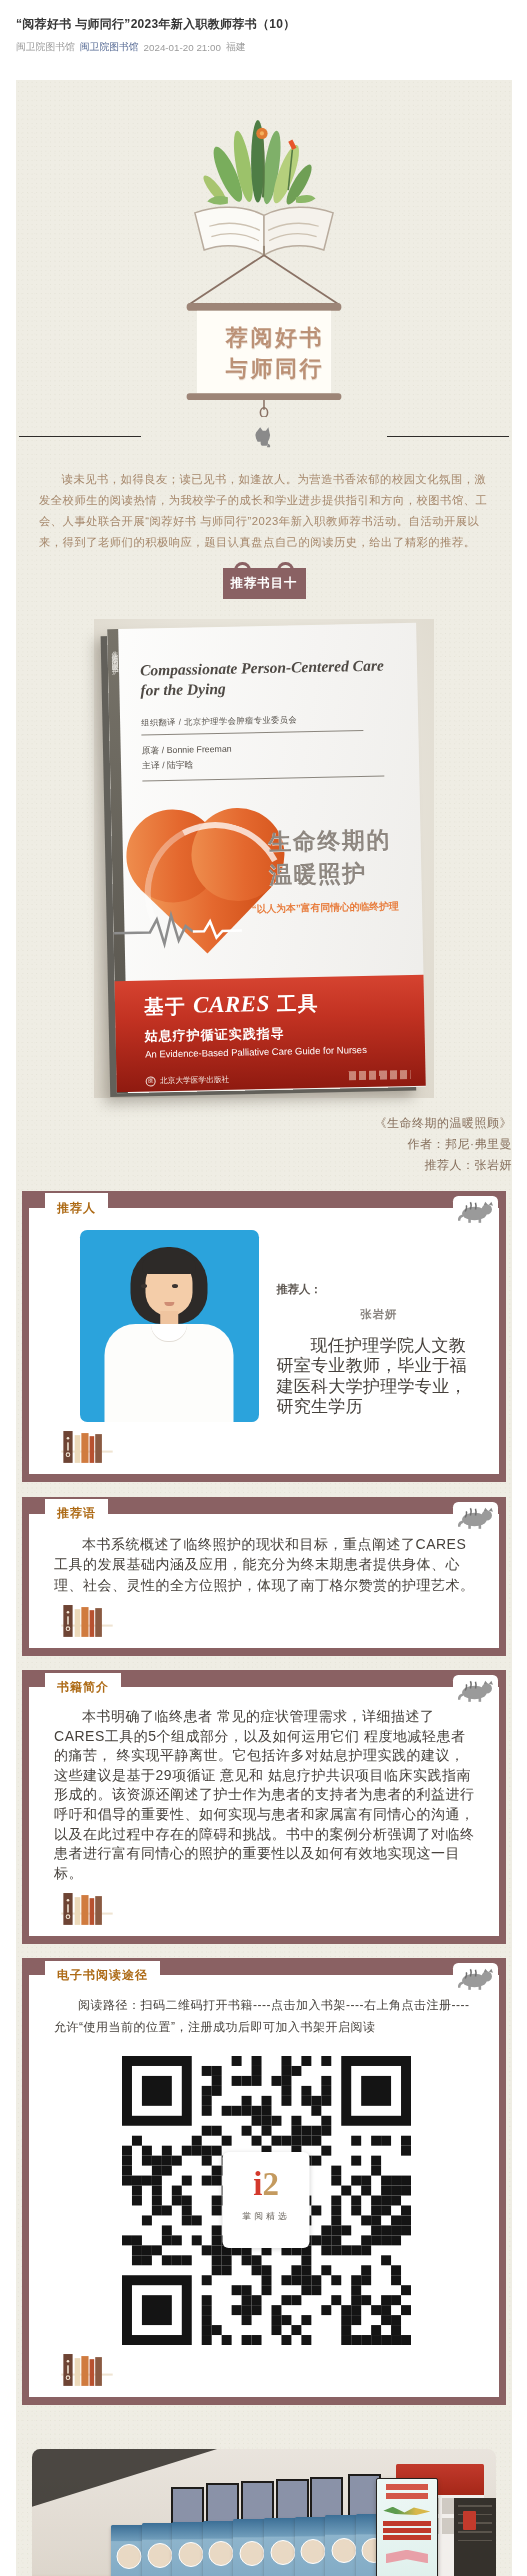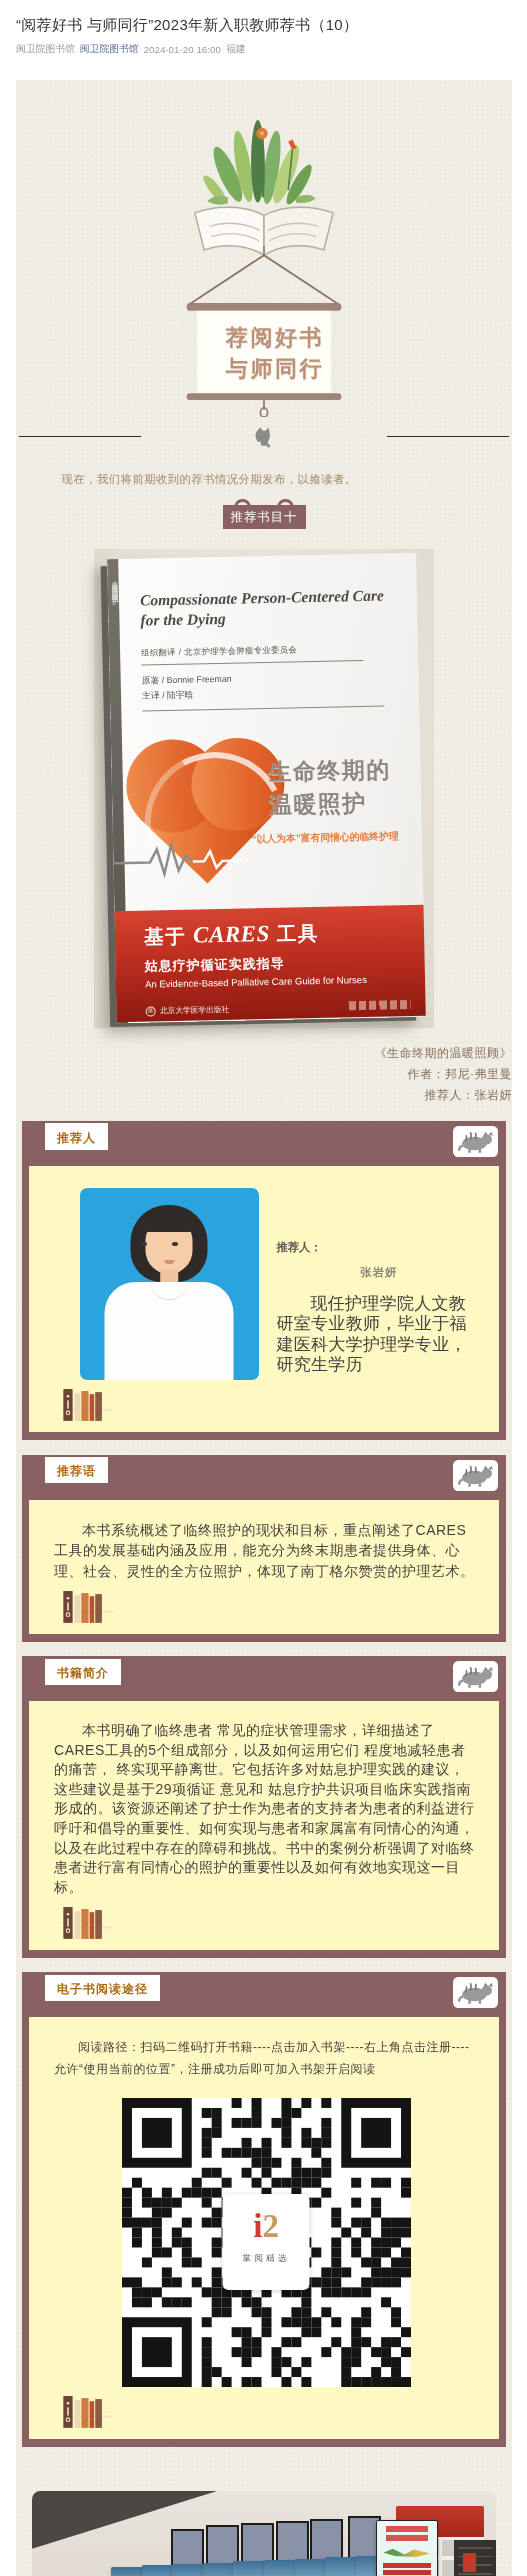--- a/index.html
+++ b/index.html
@@ -1,21 +1,21 @@
 <!DOCTYPE html>
 <html style="--accent-mauve: #8a6163; --label-orange: #ad6a15; --link-blue: #576b95; --intro-tan: #a5876b; --body-text: #46413c; --banner-text-brown: #bb9176; --heart-orange: #e4682e; --band-red: #c23222; --photo-blue: #2ba3dc; --end-brown: #a35c48;font-size:8.2px"><head>
 <meta charset="utf-8">
 <style>
   html,body{margin:0;padding:0;background:#fff;}
   body{font-family:"Liberation Sans","DejaVu Sans",sans-serif;-webkit-font-smoothing:antialiased;}
   .page{position:relative;width:528px;height:3143px;margin:0 auto;background:#fff;overflow:hidden;}
 
   
   .art-head{position:absolute;top:0;left:0;right:0;height:80px;background:#fff;}
-  .art-title{margin:15.5px 16px 0;font-size:15px;font-weight:400;color:#353535;letter-spacing:0.3px;}
+  .art-title{margin:15.5px 16px 0;font-size:12px;font-weight:700;color:#353535;letter-spacing:0.3px;}
   .art-byline{display:flex;align-items:center;gap:5px;margin:8.2px 16px 0;font-size:9.8px;color:#9b9b9b;}
   .art-byline .acct-link{color:var(--link-blue,#576b95);cursor:pointer;}
 
   
   .paper{position:absolute;top:80px;left:16px;right:16px;bottom:0;
     background-color:#efede4;
     background-image:radial-gradient(#e4e2d6 0.5px,transparent 0.7px),radial-gradient(#e9e7dc 0.5px,transparent 0.7px);
     background-size:4.6px 4.6px,6.7px 6.7px;background-position:0 0,2.1px 3.1px;overflow:hidden;}
 
   
@@ -28,22 +28,22 @@
   
   .divider{display:flex;align-items:center;justify-content:space-between;width:490px;margin:8.2px auto 0;}
   .divider .dline{width:122px;border-top:1px solid #2e2c2a;}
   .divider .dcat{width:20.6px;height:24px;}
 
   
   .intro{margin:20.6px 23px 0;color:var(--intro-tan,#a5876b);font-size:11.3px;line-height:21px;letter-spacing:0.5px;}
   .intro p{margin:0;text-indent:2em;}
 
   
-  .badge{position:relative;width:83px;height:24px;margin:15.5px auto 0;background:var(--accent-mauve,#8a6163);
-    color:#fff;font-size:12.4px;font-weight:normal;display:flex;align-items:center;justify-content:center;letter-spacing:1px;}
+  .badge{position:relative;width:83px;height:31px;margin:15.5px auto 0;background:var(--accent-mauve,#8a6163);
+    color:#fff;font-size:12.4px;font-weight:bold;display:flex;align-items:center;justify-content:center;letter-spacing:1px;}
   .badge::before,.badge::after{content:"";position:absolute;top:-6.7px;width:17.5px;height:11.3px;
     border:3.6px solid var(--accent-mauve,#8a6163);border-bottom:none;border-radius:8.2px 8.2px 0 0;box-sizing:border-box;}
   .badge::before{left:11.3px;} .badge::after{right:11.3px;}
 
   
   .bookfig{position:relative;width:340px;height:479px;margin:19.6px auto 0;
     background:radial-gradient(ellipse at 50% 40%,#eceade 0%,#e6e2d8 60%,#ddd8cc 100%);}
   .book{position:absolute;left:17.5px;top:7.2px;width:309px;height:464px;
     background:linear-gradient(100deg,#fdfdfc,#f5f4f2 55%,#eeedea);
     transform:rotate(-1.2deg);box-shadow:-8.2px 5.2px 0 -1.5px #62605a,-12.4px 10.3px 13.4px rgba(70,60,50,.35);}
@@ -83,21 +83,21 @@
 
   
   .bcap{margin:15.5px 0 0;text-align:right;color:#87705d;font-size:12px;line-height:21px;letter-spacing:0.5px;}
 
   
   .card{position:relative;margin:14.4px 5.7px 0;background:var(--accent-mauve,#8a6163);padding:17.5px 7.7px 7.7px;}
   .card-tab{position:absolute;top:2.6px;left:23px;background:#fff;padding:6.2px 12.4px 3.1px;font-size:12px;
     font-weight:bold;color:var(--label-orange,#ad6a15);letter-spacing:1px;z-index:2;}
   .card-cat{position:absolute;top:5.2px;right:8.2px;width:45px;height:31px;background:#fff;border-radius:5.2px;
     z-index:2;display:flex;align-items:center;justify-content:center;}
-  .card-body{position:relative;background:#fef9c3;padding:19.6px 17.5px 5.2px 21.6px;margin-top:28px;}
+  .card-body{position:relative;background:#ffffff;padding:19.6px 17.5px 5.2px 21.6px;}
   .card-text{color:var(--body-text,#46413c);font-size:14px;line-height:20.6px;text-indent:2em;letter-spacing:0.5px;margin:0 3.1px;}
   .books-ic{display:block;width:56px;height:37px;margin:8.2px 0 2.1px 8.2px;}
 
   
   .rec-row{display:flex;padding-top:2.1px;}
   .rec-photo{flex:0 0 179px;height:192px;border-radius:7.2px;background:var(--photo-blue,#2ba3dc);
     position:relative;overflow:hidden;margin-left:29px;}
   .ph-hair{position:absolute;left:50%;top:17.5px;transform:translateX(-50%);width:77px;height:77px;border-radius:37px 37px 31px 31px;background:#2d2a28;}
   .ph-face{position:absolute;left:50%;top:29px;transform:translateX(-50%);width:47px;height:57px;border-radius:24px;background:#f4cda9;}
   .ph-bangs{position:absolute;left:50%;top:23px;transform:translateX(-50%);width:54px;height:20.6px;border-radius:26px 26px 10.3px 10.3px;background:#2d2a28;}
@@ -147,21 +147,21 @@
 </head>
 <body>
 
 <div class="page">
 
   <div class="art-head">
     <div class="art-title">“阅荐好书 与师同行”2023年新入职教师荐书（10）</div>
     <div class="art-byline">
       <span>闽卫院图书馆</span>
       <span class="acct-link">闽卫院图书馆</span>
-      <span>2024-01-20 16:00</span>
+      <span>2024-01-20 21:00</span>
       <span>福建</span>
     </div>
   </div>
 
   <div class="paper">
 
     <div class="illus">
       <svg viewBox="0 0 380 575">
 
         <g>
@@ -207,21 +207,21 @@
       <span class="dline"></span>
       <svg class="dcat" viewBox="0 0 40 46">
         <path d="M12 6 l5 7 h6 l5 -7 2 10 q3 5 0 12 l-3 6 h-10 -10 l-3 -6 q-3 -7 0 -12z" fill="#8a8a8a"></path>
         <rect x="13" y="30" width="14" height="12" rx="5" fill="#8a8a8a"></rect>
         <path d="M27 38 q6 2 4 7 h-6z" fill="#8a8a8a"></path>
       </svg>
       <span class="dline"></span>
     </div>
 
     <div class="intro">
-      <p>现在，我们将前期收到的荐书情况分期发布，以飨读者。</p>
+      <p>读未见书，如得良友；读已见书，如逢故人。为营造书香浓郁的校园文化氛围，激发全校师生的阅读热情，为我校学子的成长和学业进步提供指引和方向，校图书馆、工会、人事处联合开展“阅荐好书 与师同行”2023年新入职教师荐书活动。自活动开展以来，得到了老师们的积极响应，题目认真盘点自己的阅读历史，给出了精彩的推荐。</p>
     </div>
 
     <div class="badge">推荐书目十</div>
 
     <div class="bookfig">
       <div class="book">
         <div class="spine">生命终期的温暖照护</div>
         <div class="bk-en">Compassionate Person-Centered Care for the Dying</div>
         <div class="bk-org">组织翻译 / 北京护理学会肿瘤专业委员会</div>
         <div class="bk-rule1"></div>

